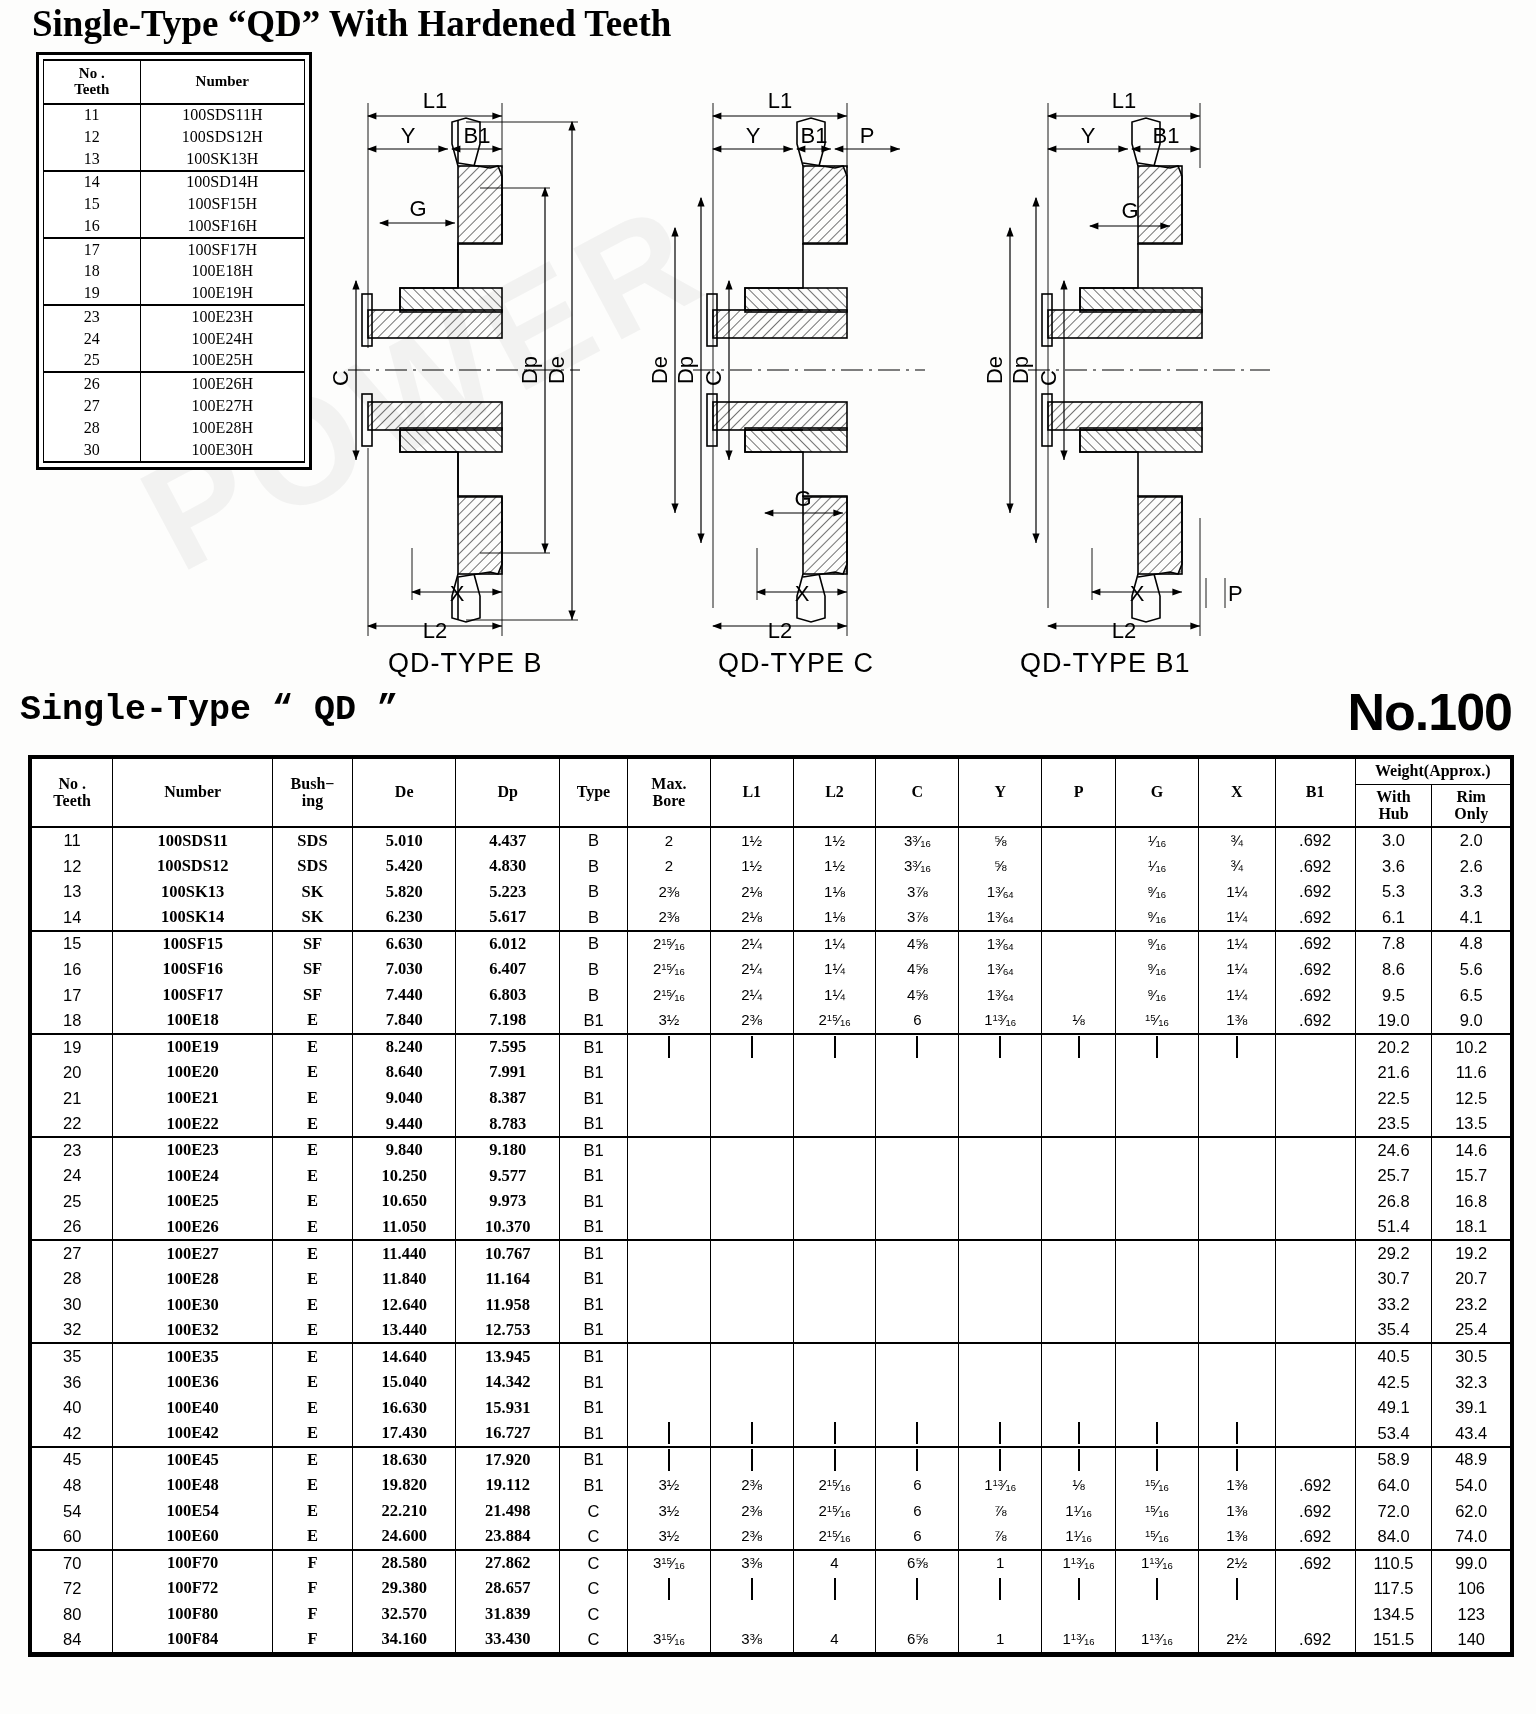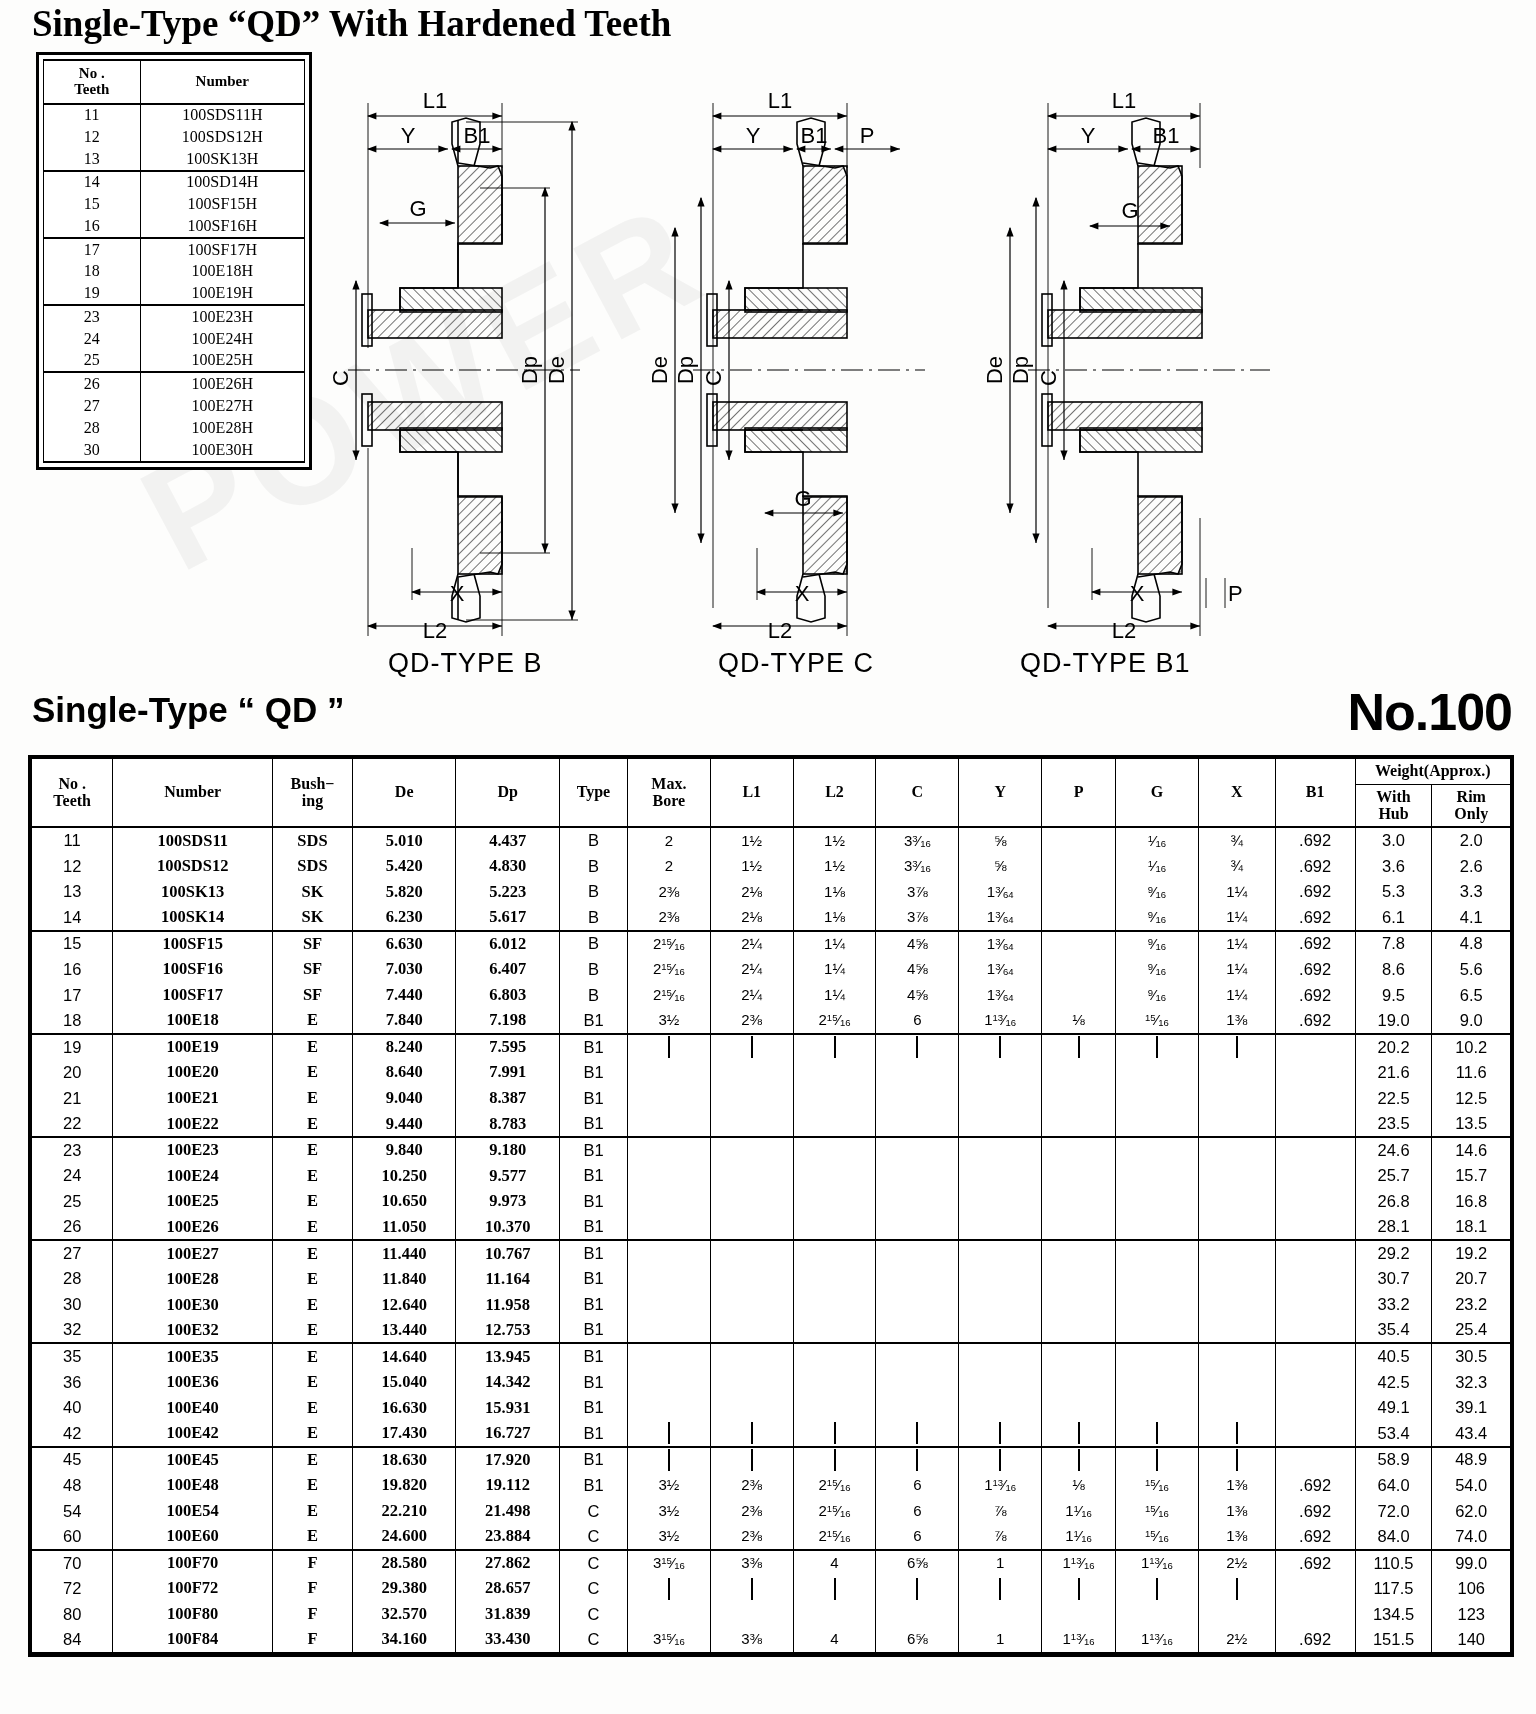--- a/index.html
+++ b/index.html
@@ -48,22 +48,22 @@
   
   .diagrams{ position:absolute; left:330px; top:48px; width:1190px; height:600px; }
   .diagrams svg{ display:block; }
   .dcaption{
     position:absolute; font-family:"Liberation Sans", sans-serif;
     font-size:27px; font-weight:500; letter-spacing:1px; white-space:nowrap;
   }
 
   
   .title-mid{
-    position:absolute; left:32px; top:690px;
-    font-family:Liberation Sans, sans-serif;
+    position:absolute; left:20px; top:690px;
+    font-family:Liberation Mono, monospace;
     font-weight:bold; font-size:35px; white-space:nowrap;
   }
   .no100{
     position:absolute; right:24px; top:682px;
     font-family:"Liberation Sans", sans-serif;
     font-weight:bold; font-size:52px; letter-spacing:-1px;text-align:right;
   }
 
   
   .main-wrap{
@@ -723,21 +723,21 @@
           <td class="num">B1</td>
           <td></td>
           <td></td>
           <td></td>
           <td></td>
           <td></td>
           <td></td>
           <td></td>
           <td></td>
           <td class="num"></td>
-          <td class="num">28.1</td>
+          <td class="num">51.4</td>
           <td class="num">18.1</td>
         </tr>
         <tr class="grp">
           <td class="num">27</td>
           <td class="serif">100E27</td>
           <td class="serif">E</td>
           <td class="serif">11.440</td>
           <td class="serif">10.767</td>
           <td class="num">B1</td>
           <td></td>

